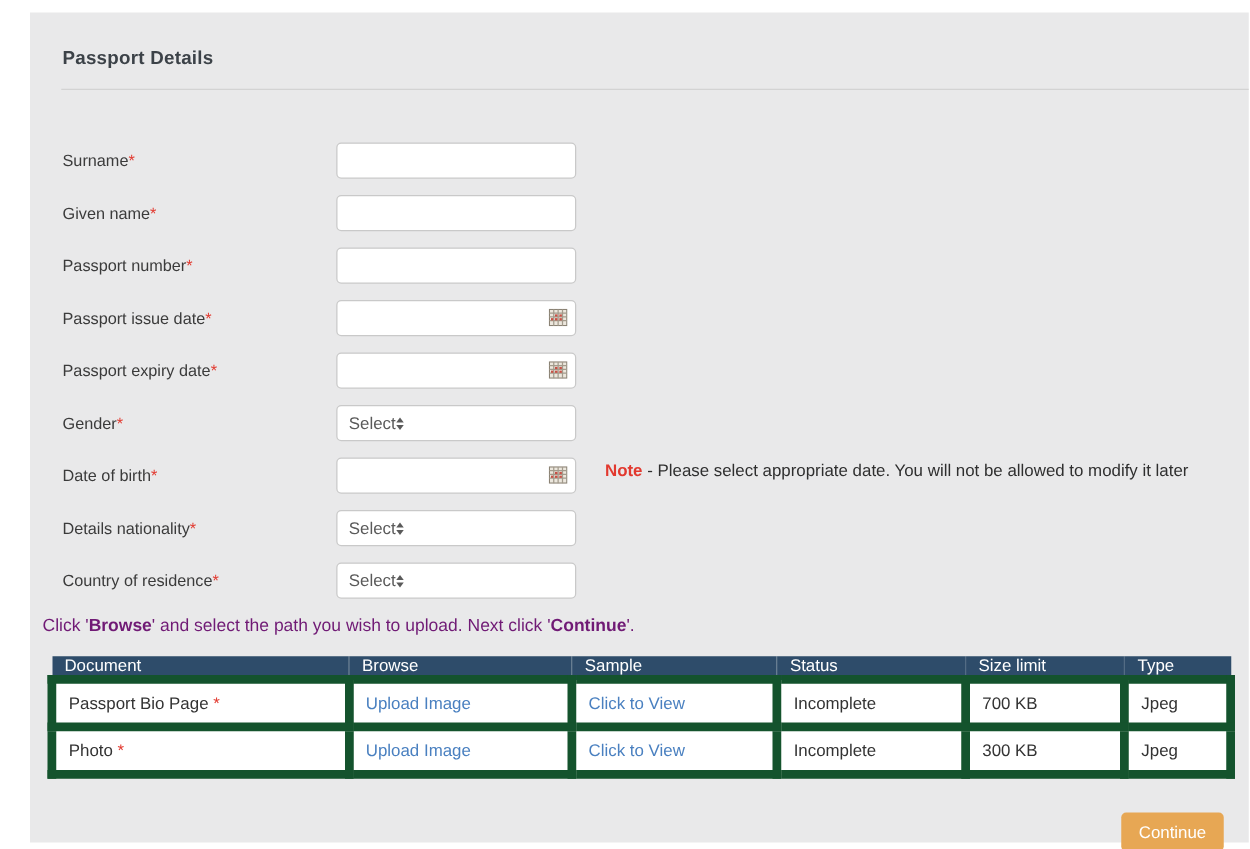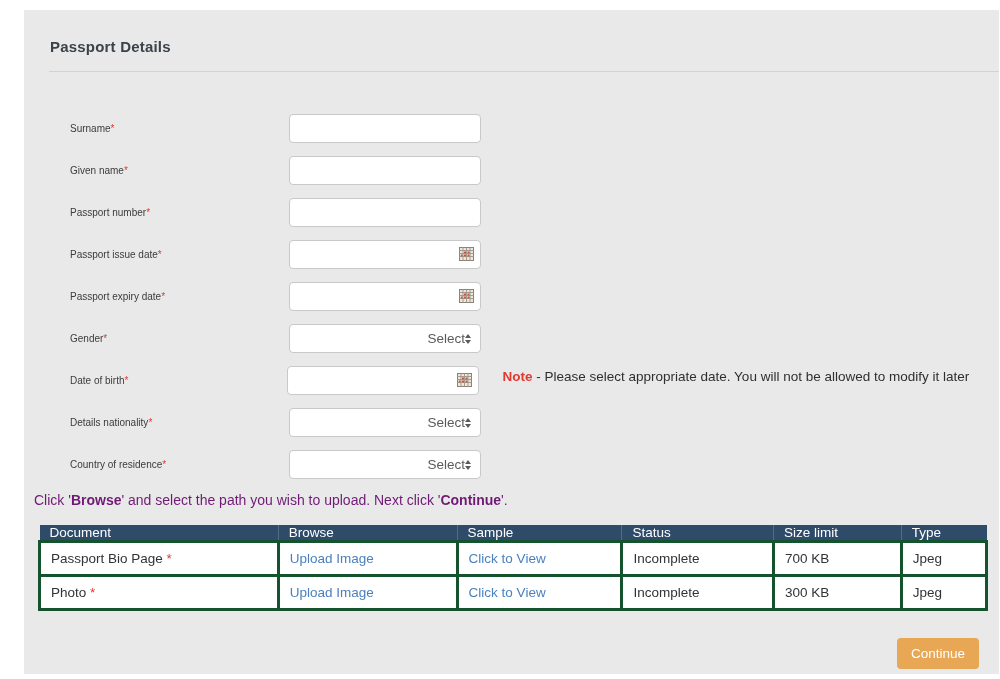--- a/index.html
+++ b/index.html
@@ -33,23 +33,22 @@
     padding-left: 26px;
   }
   .form-row {
     display: flex;
     align-items: center;
     height: 29px;
     margin-bottom: 13px;
   }
   .label {
     width: 219px;
-    font-size: 10px;
+    font-size: 13px;
     color: #3b3b3b;
-    margin-left: 20px;
   }
   .req { color: var(--required, #e2392f); }
   .control {
     width: 192px;
     height: 29px;
     position: relative;
     flex: 0 0 auto;
   }
   .text-input {
     width: 100%; height: 100%;
@@ -71,21 +70,21 @@
     line-height: 0;
   }
   .select {
     width: 100%; height: 100%;
     box-sizing: border-box;
     border: 1px solid #c9c9c9;
     border-radius: 4px;
     background: #fff;
     display: flex;
     align-items: center;
-    justify-content: flex-end;
+    justify-content: flex-start;
     padding: 0 9px 0 9px;
     font-size: 13.5px;
     color: #5a5a5a;
     cursor: default;
   }
   .caret { display: flex; flex-direction: column; gap: 2px; align-items: center; }
   .caret .up {
     width: 0; height: 0; display: block;
     border-left: 3.5px solid transparent;
     border-right: 3.5px solid transparent;
@@ -126,21 +125,21 @@
     font-size: 13.5px;
     font-weight: 400;
     text-align: left;
     padding: 0 10px;
     border-right: 1px solid rgba(255,255,255,0.18);
     box-sizing: border-box;
   }
   thead th:last-child { border-right: none; }
   tbody td {
     background: #ffffff;
-    border: 3px solid #14532d;
+    border: 7px solid #14532d;
     font-size: 13.5px;
     color: #333333;
     padding: 8px 10px;
     box-sizing: border-box;
   }
   a.link {
     color: var(--link, #4a80c0);
     text-decoration: none;
     cursor: pointer;
   }

